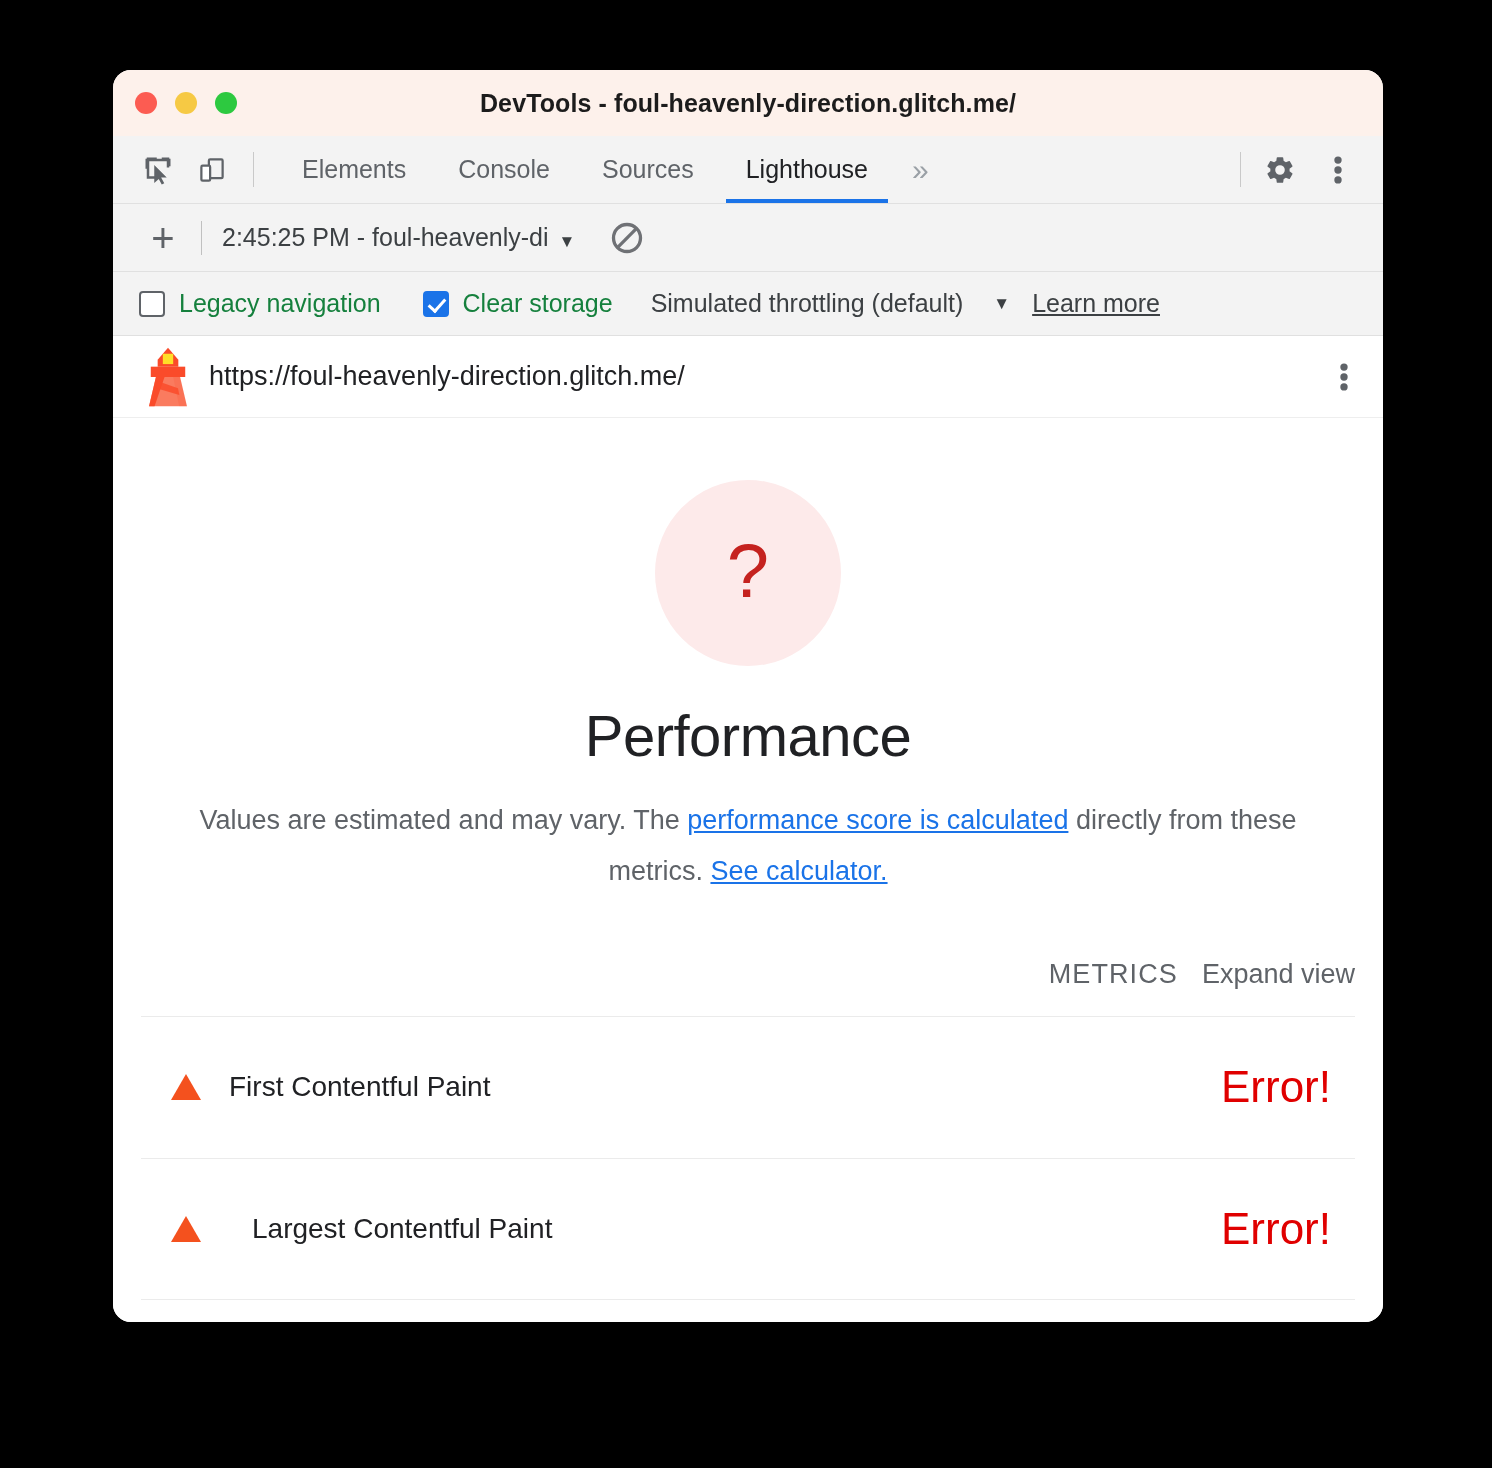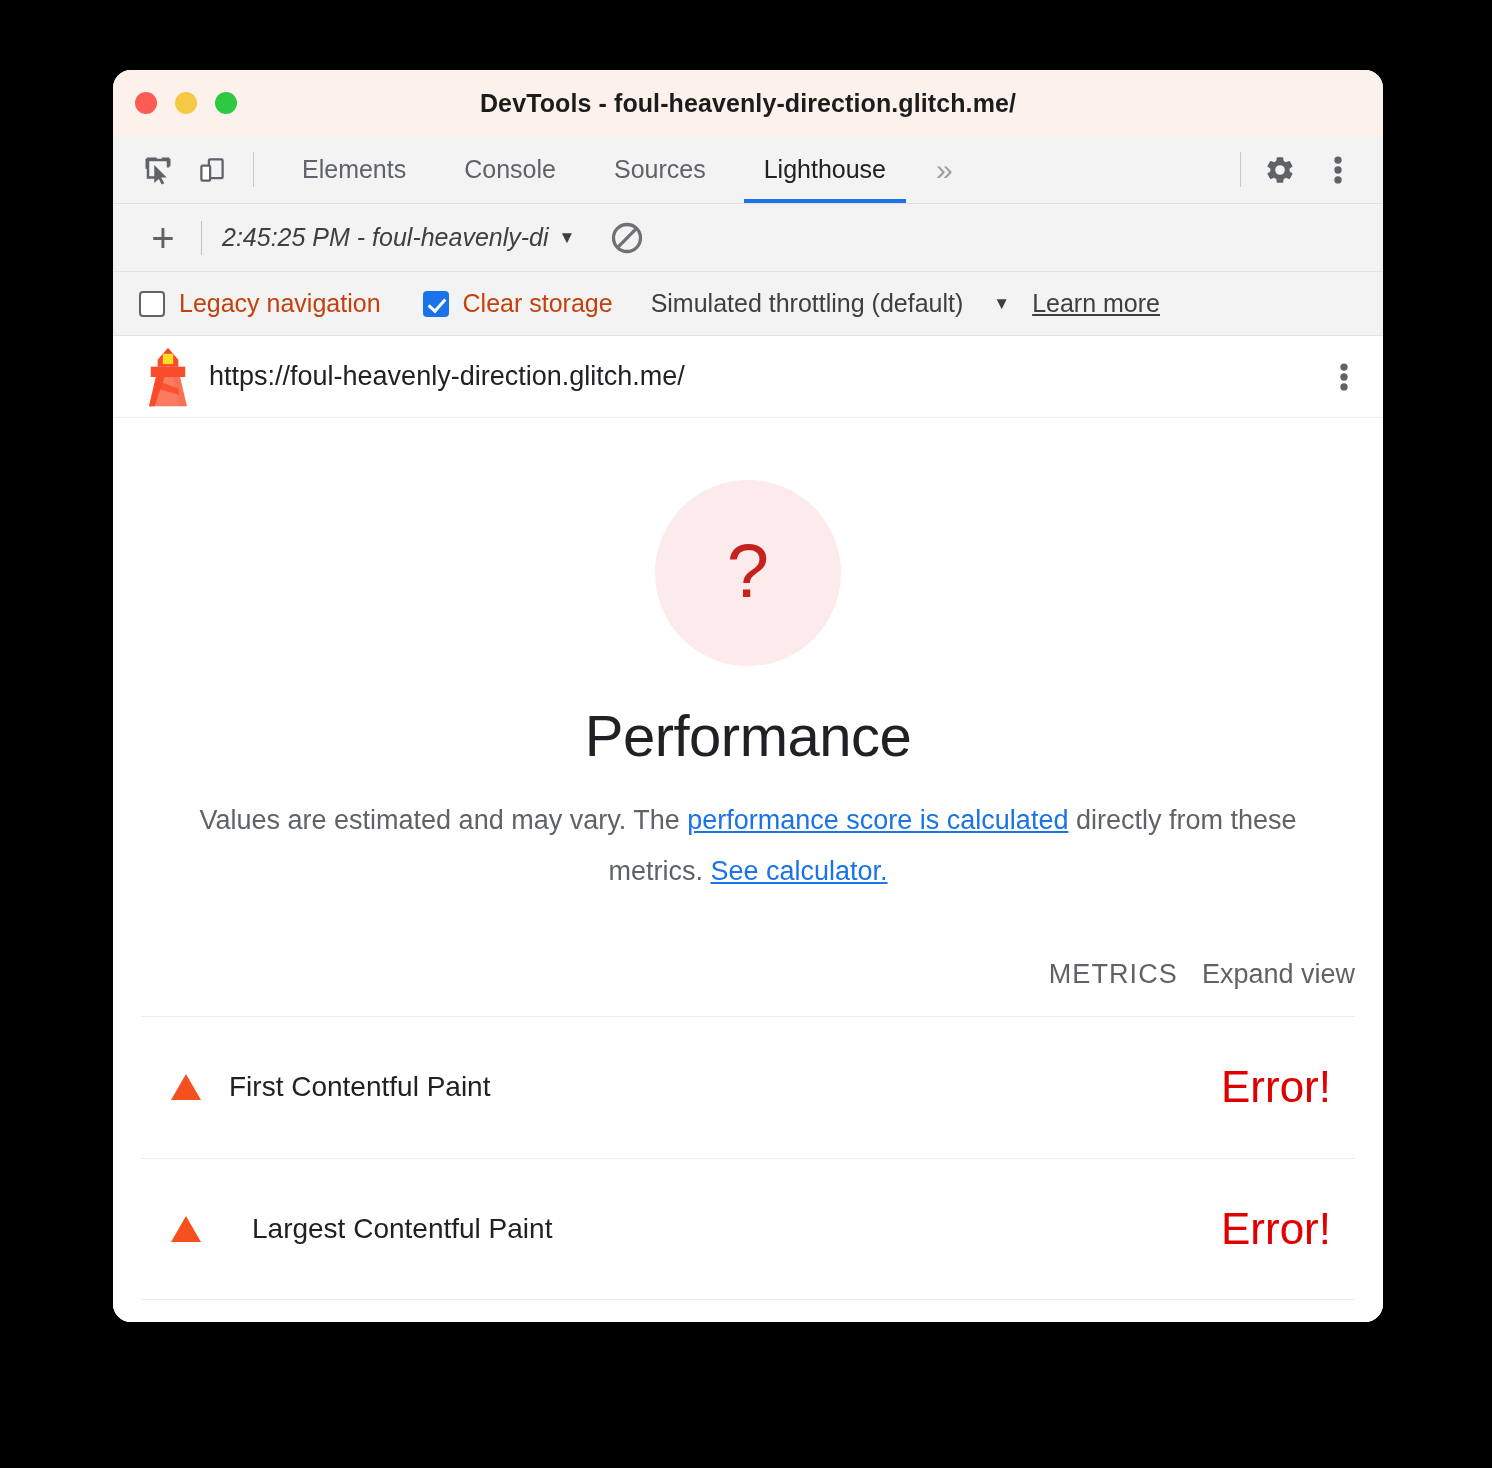--- a/index.html
+++ b/index.html
@@ -80,21 +80,20 @@
   .tb-sep {
     width: 1px;
     background: #c9c9c9;
     margin: 16px 14px 16px 14px;
     flex: 0 0 1px;
   }
   .tabs {
     display: flex;
     align-items: stretch;
     margin-left: 8px;
-    gap: 6px;
   }
   .tab {
     display: flex;
     align-items: center;
     padding: 0 26px;
     font-size: 25px;
     color: #5f6368;
     cursor: pointer;
     position: relative;
   }
@@ -152,24 +151,23 @@
     font-weight: 300;
   }
   .lh-sep {
     width: 1px;
     height: 34px;
     background: #c0c0c0;
     margin: 0 20px 0 14px;
   }
   .report-select {
     display: flex;
-    align-items: center;
+    align-items: flex-end;
     max-width: 440px;
     cursor: pointer;
-    font-style: italic;
   }
   .report-label {
     font-size: 25px;
     color: #3c4043;
     white-space: nowrap;
     overflow: hidden;
     max-width: 392px;
     display: inline-block;
   }
   .caret {
@@ -192,21 +190,21 @@
     border-bottom: 1px solid #e0e0e0;
     display: flex;
     align-items: center;
     padding-left: 26px;
     gap: 0;
   }
   .opt {
     display: flex;
     align-items: center;
     font-size: 25px;
-    color: #c2410c;
+    color: #15803d;
     cursor: pointer;
   }
   .cb {
     width: 26px;
     height: 26px;
     border: 2px solid #5f6368;
     border-radius: 4px;
     background: #fff;
     margin-right: 14px;
     flex: 0 0 auto;

